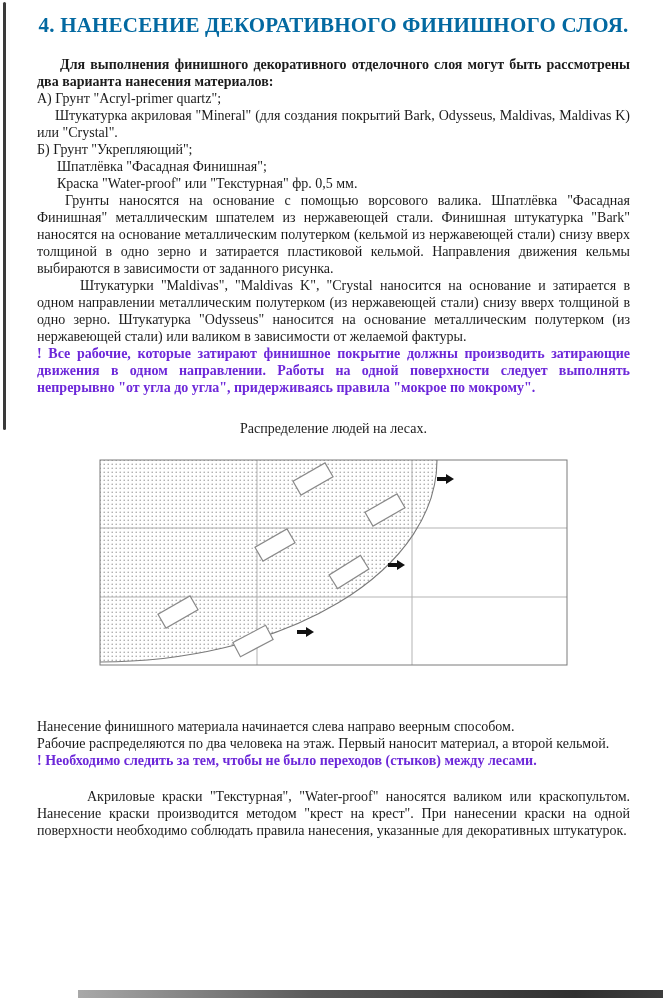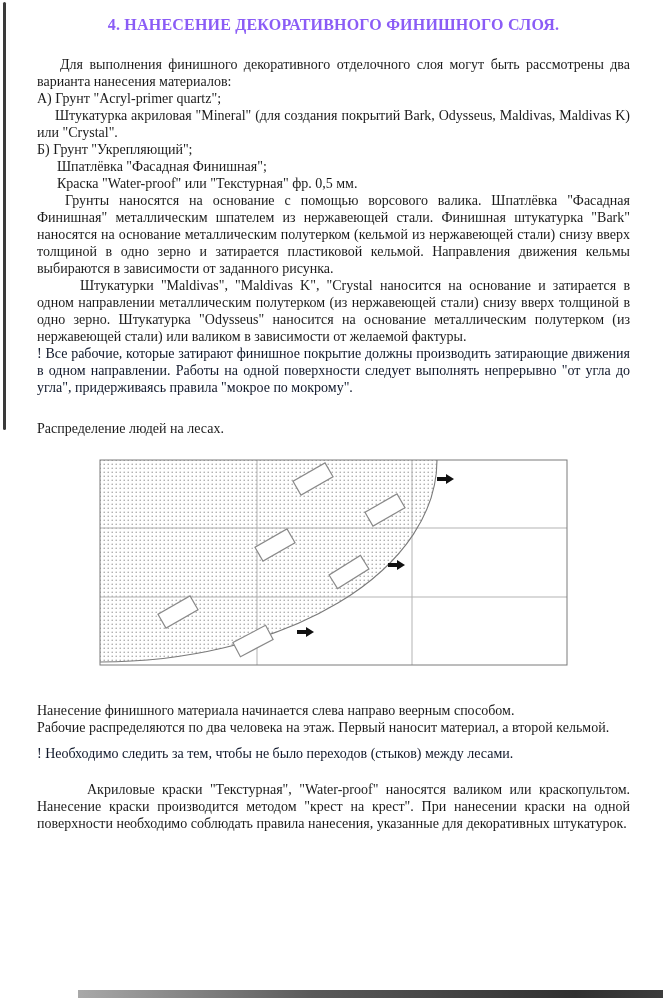--- a/index.html
+++ b/index.html
@@ -7,37 +7,37 @@
     position:relative;
     width:665px; height:1000px;
     background:#ffffff;
     overflow:hidden;
     font-family:"Liberation Serif","DejaVu Serif",serif;
     font-size:14px; line-height:17px;
     color:#1b1b1b;
   }
   .content { padding:15px 35px 0 37px; }
   h1.title {
-    font-size:16px; line-height:20px; font-weight:bold;
-    text-align:center; margin:0 0 21px 0; color:#8b5cf6;
+    font-size:21px; line-height:20px; font-weight:bold;
+    text-align:center; margin:0 0 21px 0; color:#0369a1;
     letter-spacing:0.2px;
   }
   p { margin:0; text-align:justify; }
   p.left { text-align:left; }
-  .ind23 { text-indent:23px; }
+  .ind23 { text-indent:23px;font-weight:bold; }
   .ind18 { text-indent:18px; }
   .ind28 { text-indent:28px; }
   .ind43 { text-indent:43px; }
   .ind50 { text-indent:50px; }
   .pad20 { padding-left:20px; }
-  .warn { font-weight:normal; color:#0f172a; }
-  .caption { margin-top:24px; }
+  .warn { font-weight:bold; color:#6d28d9; }
+  .caption { text-align:center; margin-top:24px; }
   .figure-wrap { margin:14px 0 0 58px; }
-  .after-fig-1 { margin-top:27px; }
-  .warn-joints { margin-top:9px; }
+  .after-fig-1 { margin-top:43px; }
+  .warn-joints { }
   .paints { margin-top:19px; }
   
   .artifact-left {
     position:absolute; left:3px; top:2px; width:3px; height:428px;
     background:#3a3a3a; border-radius:2px;
   }
   .artifact-bottom {
     position:absolute; left:78px; right:2px; bottom:2px; height:8px;
     background:linear-gradient(to right,#a9a9a9,#5a5a5a 40%,#303030 85%,#3c3c3c);
   }

